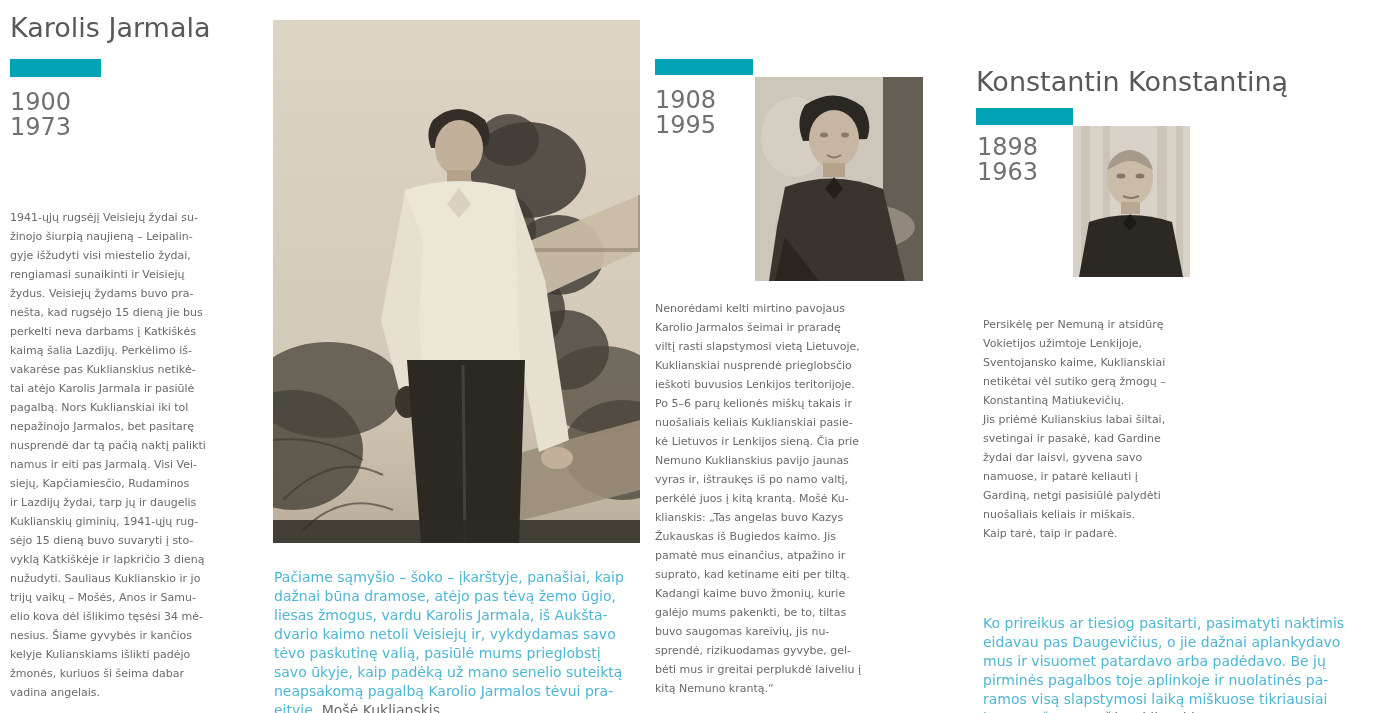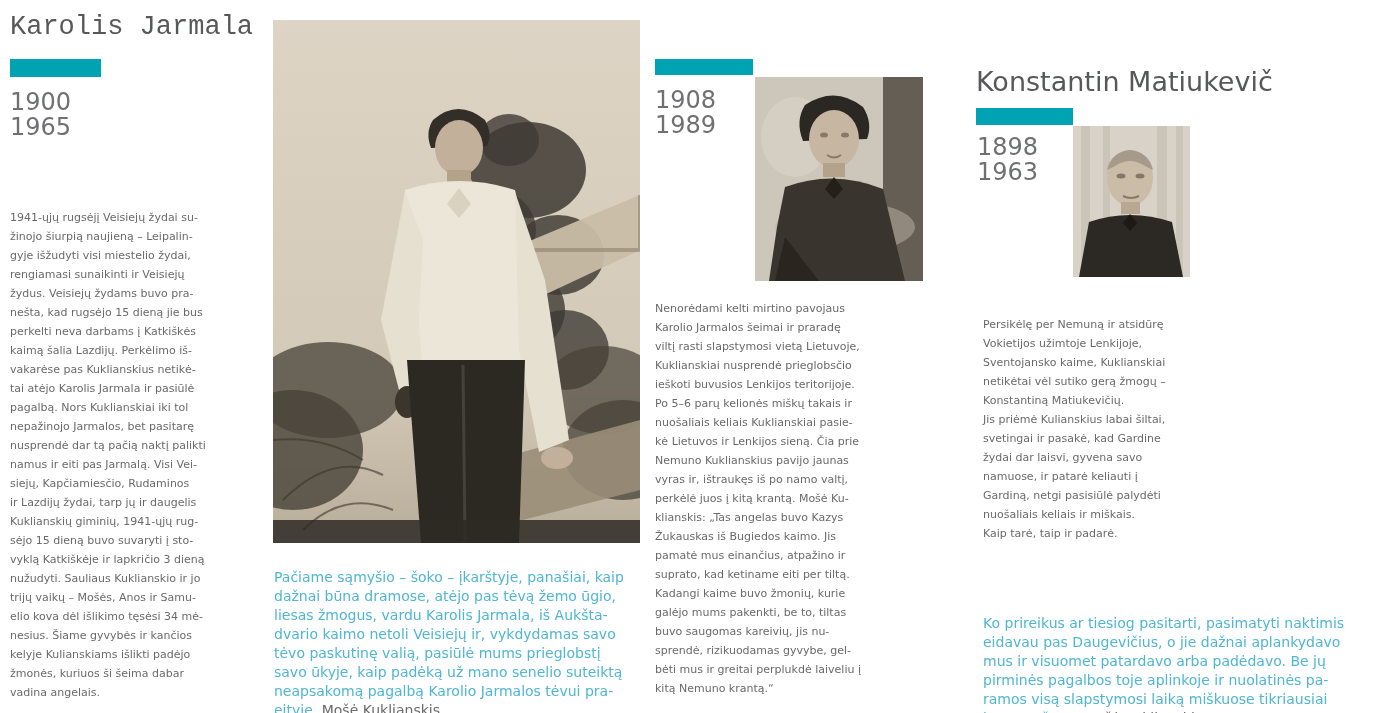--- a/index.html
+++ b/index.html
@@ -15,25 +15,25 @@
   .caption{font-size:14px;line-height:19px;white-space:pre-line;}
   .quote-text{color:#4fb6d3;}
   .quote-attr{color:#6a6a6a;}
   .photo-frame{display:block;}
 </style>
 </head>
 <body>
 
 <div id="canvas">
 
-  <div class="abs profile-name" style="left:10px;top:12px;font-family:Liberation Mono, monospace;">Karolis Jarmala</div>
+  <div class="abs profile-name" style="left:10px;top:12px;">Karolis Jarmala</div>
   <div class="abs accent-bar" style="left:10px;top:59px;width:91px;height:18px;"></div>
   <div class="abs years" style="left:10px;top:90px;">
     <div>1900</div>
-    <div>1965</div>
+    <div>1973</div>
   </div>
   <div class="abs bio" style="left:10px;top:208px;width:262px;">1941-ųjų rugsėjį Veisiejų žydai su-
 žinojo šiurpią naujieną – Leipalin-
 gyje išžudyti visi miestelio žydai,
 rengiamasi sunaikinti ir Veisiejų
 žydus. Veisiejų žydams buvo pra-
 nešta, kad rugsėjo 15 dieną jie bus
 perkelti neva darbams į Katkiškės
 kaimą šalia Lazdijų. Perkėlimo iš-
 vakarėse pas Kuklianskius netikė-
@@ -115,21 +115,21 @@
 dvario kaimo netoli Veisiejų ir, vykdydamas savo
 tėvo paskutinę valią, pasiūlė mums prieglobstį
 savo ūkyje, kaip padėką už mano senelio suteiktą
 neapsakomą pagalbą Karolio Jarmalos tėvui pra-
 eityje. </span><span class="quote-attr">Mošė Kuklianskis</span>
   </p>
 
   <div class="abs accent-bar" style="left:655px;top:59px;width:98px;height:16px;"></div>
   <div class="abs years" style="left:655px;top:88px;">
     <div>1908</div>
-    <div>1989</div>
+    <div>1995</div>
   </div>
   <svg class="abs photo-frame" style="left:755px;top:77px;" width="168" height="204" viewBox="0 0 168 204" role="img">
     <rect width="168" height="204" fill="#cdc6ba"></rect>
     <rect x="128" width="40" height="204" fill="#514b42" opacity="0.85"></rect>
     <ellipse cx="40" cy="60" rx="34" ry="40" fill="#d8d2c6" opacity="0.7"></ellipse>
     <ellipse cx="90" cy="150" rx="70" ry="26" fill="#bdb4a5" opacity="0.5"></ellipse>
     <g>
       <path d="M50 28 q30 -20 58 2 q10 16 4 32 l-64 2 q-8 -20 2 -36 Z" fill="#2b2722"></path>
       <ellipse cx="79" cy="62" rx="25" ry="29" fill="#c7b6a1"></ellipse>
       <g fill="#4a4037" opacity="0.5">
@@ -158,21 +158,21 @@
 Žukauskas iš Bugiedos kaimo. Jis
 pamatė mus einančius, atpažino ir
 suprato, kad ketiname eiti per tiltą.
 Kadangi kaime buvo žmonių, kurie
 galėjo mums pakenkti, be to, tiltas
 buvo saugomas kareivių, jis nu-
 sprendė, rizikuodamas gyvybe, gel-
 bėti mus ir greitai perplukdė laiveliu į
 kitą Nemuno krantą.“</div>
 
-  <div class="abs profile-name" style="left:976px;top:66px;">Konstantin Matiukevič</div>
+  <div class="abs profile-name" style="left:976px;top:66px;">Konstantin Konstantiną</div>
   <div class="abs accent-bar" style="left:976px;top:108px;width:97px;height:17px;"></div>
   <div class="abs years" style="left:977px;top:135px;">
     <div>1898</div>
     <div>1963</div>
   </div>
   <svg class="abs photo-frame" style="left:1073px;top:126px;" width="117" height="151" viewBox="0 0 117 151" role="img">
     <rect width="117" height="151" fill="#d8d2c8"></rect>
     <g fill="#c6bfb2" opacity="0.7">
       <rect x="8" width="9" height="151"></rect>
         <rect x="30" width="7" height="151"></rect>

